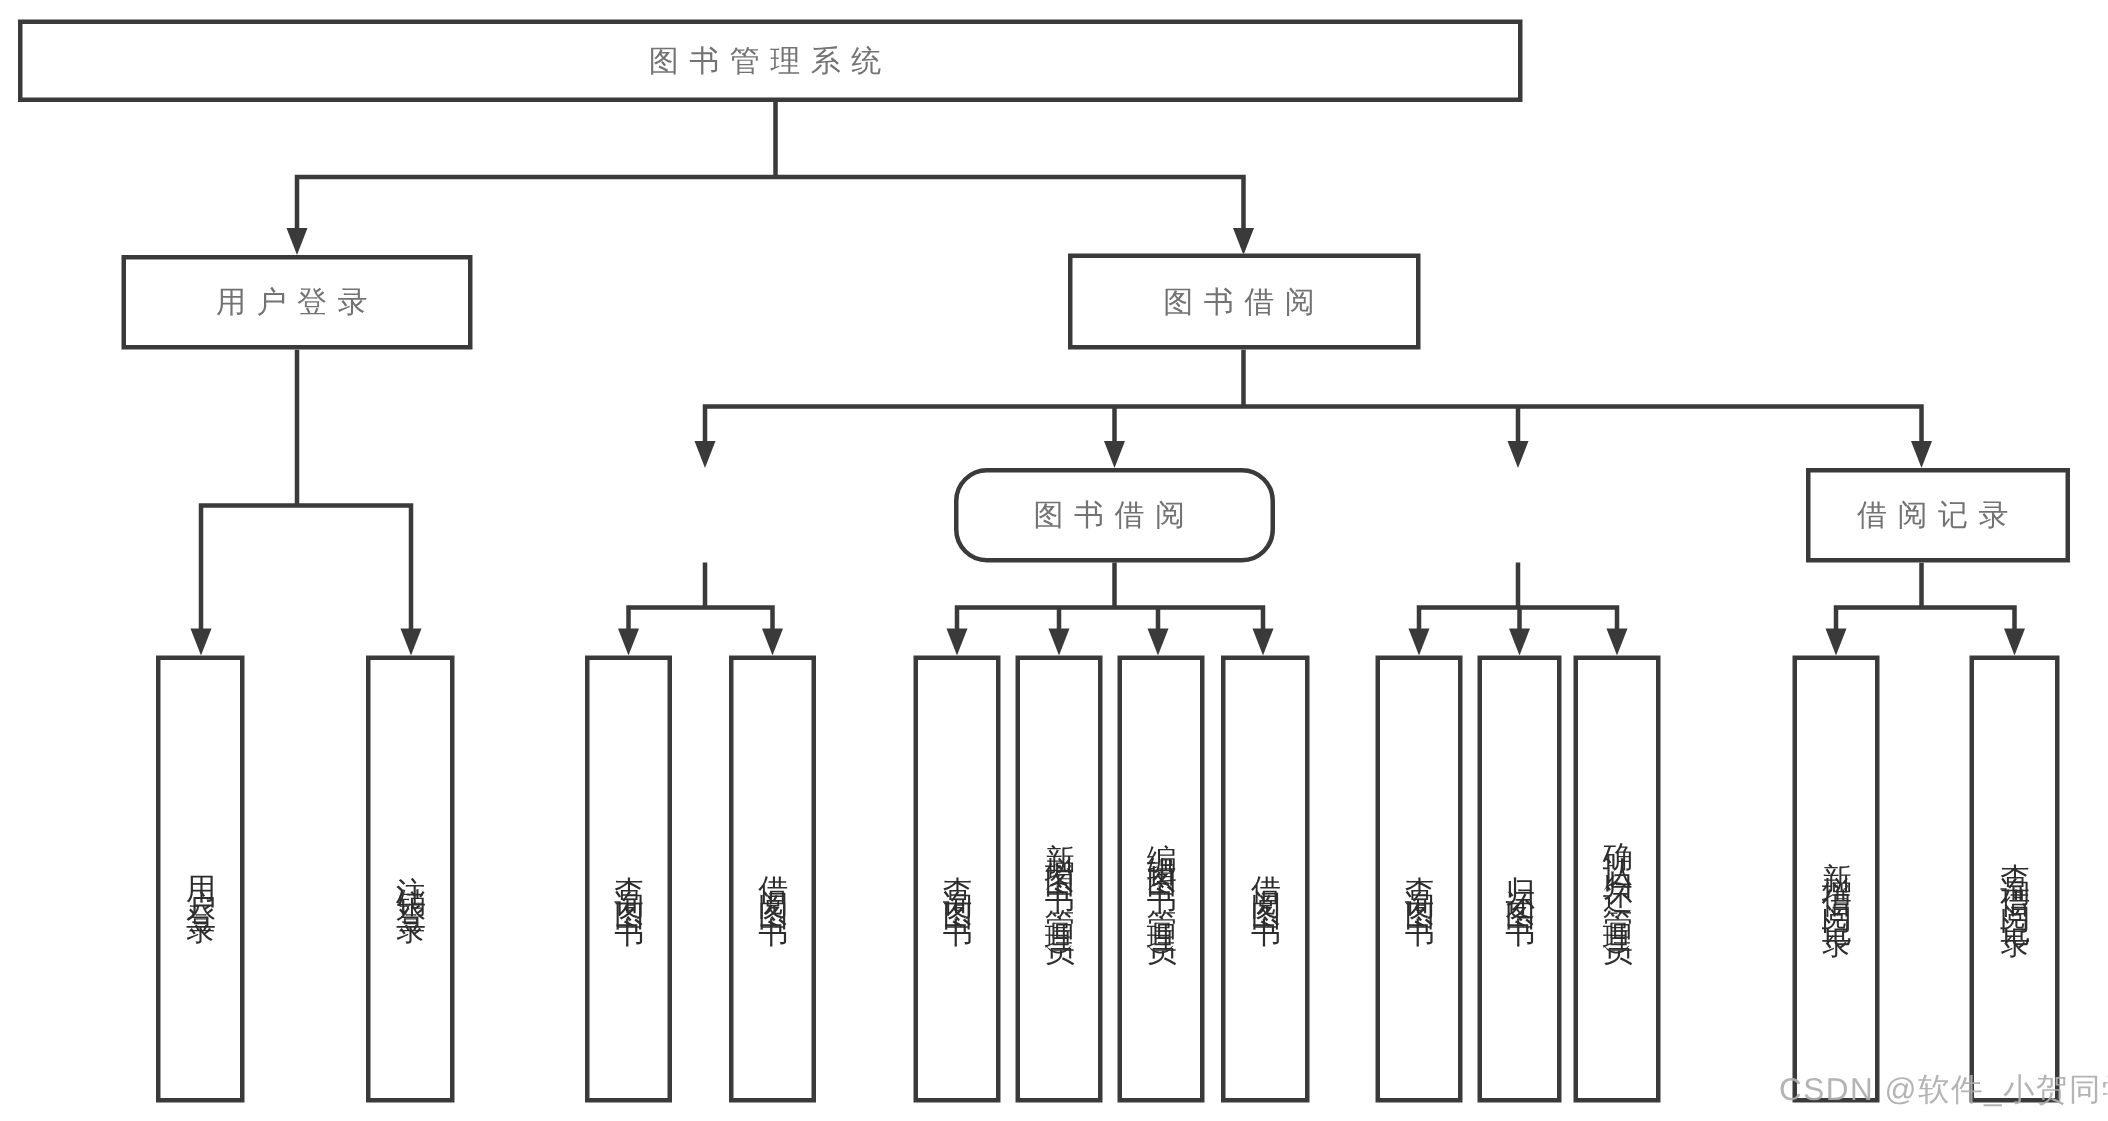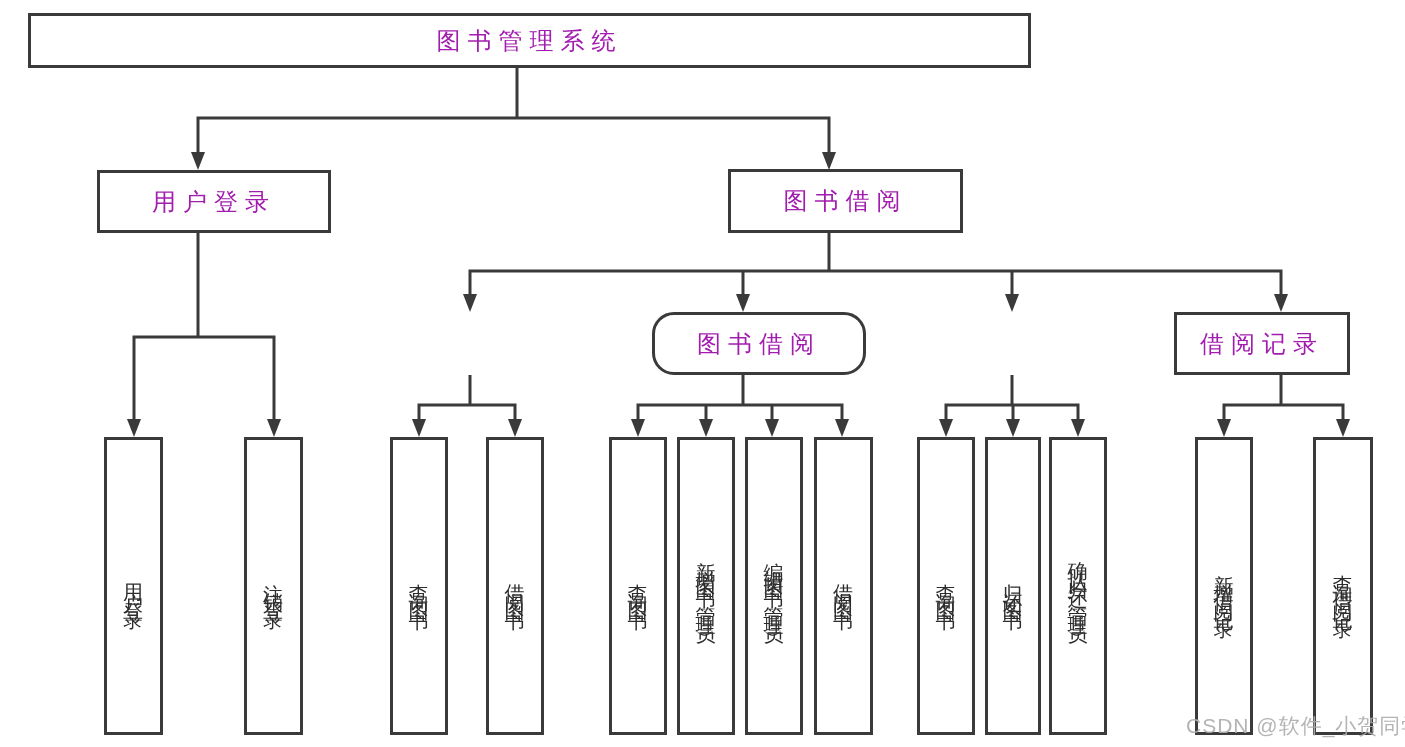--- a/index.html
+++ b/index.html
@@ -17,25 +17,24 @@
     width: 1405px; height: 747px;
   }
   .hnode {
     position: absolute;
     box-sizing: border-box;
     background: #ffffff;
     border: 3px solid #3a3a3a;
     display: flex;
     align-items: center;
     justify-content: center;
-    font-size: 24px;
+    font-size: 20px;
     letter-spacing: 7px;
-    color: #a21caf;
+    color: #737373;
     white-space: nowrap;
-    margin-left: 16px;
   }
   .vnode {
     position: absolute;
     box-sizing: border-box;
     background: #ffffff;
     border: 3px solid #3a3a3a;
     top: 437px;
     height: 298px;
     display: flex;
     align-items: center;
@@ -113,21 +112,21 @@
   <div class="hnode" style="left:81px; top:170px; width:234px; height:63px;">
     <span>用户登录</span>
   </div>
   <div class="hnode" style="left:712px; top:169px; width:235px; height:64px;">
     <span>图书借阅</span>
   </div>
 
   <div class="hnode" style="left:636px; top:312px; width:214px; height:63px;border-radius:22px;">
     <span>图书借阅</span>
   </div>
-  <div class="hnode" style="left:1158px; top:312px; width:176px; height:63px;text-align:right;">
+  <div class="hnode" style="left:1204px; top:312px; width:176px; height:63px;text-align:right;">
     <span>借阅记录</span>
   </div>
 
   <div class="vnode" style="left:104px; width:59px;">
     <span class="vtext">用户登录</span>
   </div>
   <div class="vnode" style="left:244px; width:59px;">
     <span class="vtext">注销登录</span>
   </div>
 

